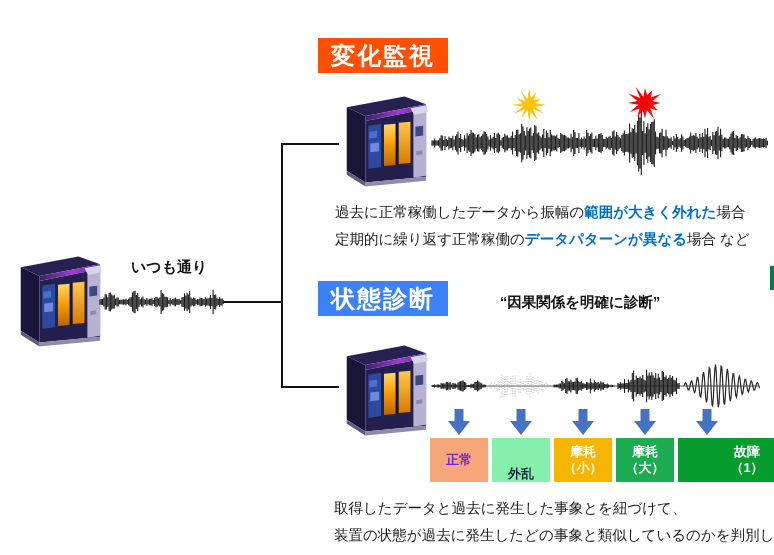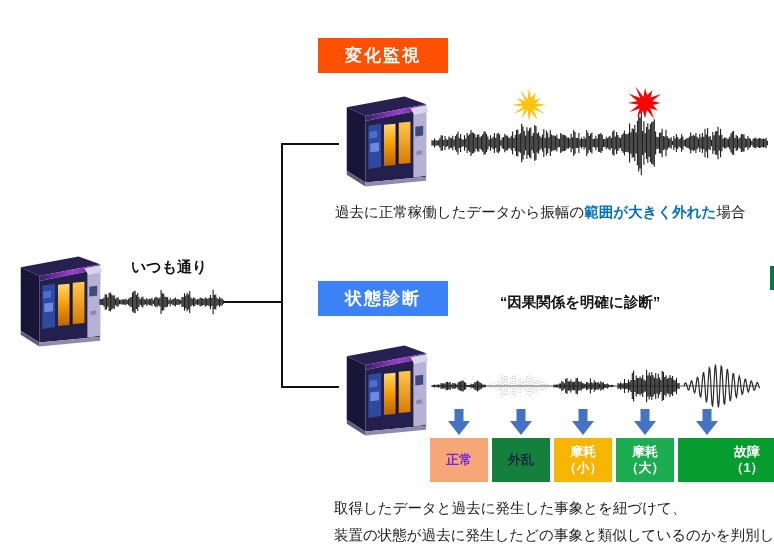--- a/index.html
+++ b/index.html
@@ -3,21 +3,21 @@
 <meta charset="utf-8">
 <style>
   html,body{margin:0;padding:0;background:#fff;}
   #canvas{
     position:relative;width:774px;height:555px;background:#fff;overflow:hidden;
     font-family:"Liberation Sans","DejaVu Sans",sans-serif;color:#1a1a1a;
   }
   .abs{position:absolute;}
   .title-box{
     width:130px;height:35px;display:flex;align-items:center;justify-content:center;
-    color:#fff;font-weight:bold;font-size:17px;letter-spacing:2px;
+    color:#fff;font-weight:bold;font-size:24px;letter-spacing:2px;
   }
   .subtitle{font-weight:bold;font-size:14.5px;color:#111;white-space:nowrap;}
   .desc{font-size:14.5px;line-height:27px;color:#1a1a1a;white-space:nowrap;}
   .desc .em{font-weight:bold;}
   .conn{background:#111;}
   .cat-row{display:flex;gap:4px;}
   .cat{
     width:58px;height:44px;display:flex;flex-direction:column;align-items:center;justify-content:center;
     font-weight:bold;font-size:13px;line-height:16px;text-align:center;
   }
@@ -87,20 +87,21 @@
     </svg>
   <svg id="star-yellow" class="abs" style="left:511px;top:87px" width="36" height="36">
       <polygon points="18.0,1.0 19.9,11.0 25.2,5.6 22.8,13.2 29.8,11.2 24.5,16.3 35.2,18.0 24.2,19.7 33.8,27.1 22.1,22.1 26.7,33.1 19.8,24.9 18.0,34.8 16.6,23.1 10.1,31.6 13.8,22.2 2.3,27.1 12.3,19.5 0.7,18.0 11.2,16.2 5.4,10.7 14.3,14.3 9.2,2.8 16.5,12.5 " fill="#FFC20E"></polygon>
     </svg>
   <svg id="star-red" class="abs" style="left:626px;top:84px" width="38" height="38">
       <polygon points="19.0,3.9 21.1,11.3 26.4,6.2 24.6,13.4 34.8,9.9 26.3,17.1 34.5,19.0 26.9,21.1 31.7,26.4 24.2,24.2 28.0,34.7 20.9,26.0 19.0,34.6 16.9,26.9 11.2,32.6 13.6,24.4 3.6,27.9 12.6,20.7 1.9,19.0 11.2,16.9 2.5,9.5 14.1,14.1 9.4,2.4 17.4,13.1 " fill="#FF0000"></polygon>
     </svg>
 
   <div class="abs desc" style="left:335px;top:199px">
     <div><span>過去に正常稼働したデータから振幅の</span><span class="em" style="color: rgb(0, 112, 192);">範囲が大きく外れた</span><span>場合</span></div>
+    <div><span>定期的に繰り返す正常稼働の</span><span class="em" style="color: rgb(0, 112, 192);">データパターンが異なる</span><span>場合 など</span></div>
   </div>
 
   <div class="abs subtitle" style="left:131px;top:258px;font-size:15px">いつも通り</div>
   <svg id="wave-left" class="abs" style="left:96px;top:281px" width="130" height="42">
       <path d="M4.0 18.3V23.7M5.3 18.1V23.9M6.6 17.9V24.1M7.9 16.4V25.6M9.2 13.2V28.8M10.5 13.6V28.4M11.8 16.3V25.7M13.1 12.0V30.0M14.4 11.4V30.6M15.7 13.6V28.4M17.0 14.6V27.4M18.3 14.2V27.8M19.6 17.7V24.3M20.9 16.5V25.5M22.2 16.5V25.5M23.5 18.7V23.3M24.8 18.8V23.2M26.1 18.6V23.4M27.4 18.3V23.7M28.7 18.4V23.6M30.0 17.7V24.3M31.3 19.1V22.9M32.6 17.8V24.2M33.9 16.6V25.4M35.2 15.9V26.1M36.5 11.4V30.6M37.8 10.2V31.8M39.1 9.8V32.2M40.4 14.0V28.0M41.7 12.1V29.9M43.0 16.0V26.0M44.3 18.2V23.8M45.6 16.4V25.6M46.9 15.5V26.5M48.2 18.1V23.9M49.5 18.8V23.2M50.8 16.9V25.1M52.1 18.4V23.6M53.4 17.8V24.2M54.7 17.7V24.3M56.0 16.8V25.2M57.3 19.0V23.0M58.6 16.9V25.1M59.9 15.7V26.3M61.2 16.2V25.8M62.5 17.5V24.5M63.8 16.4V25.6M65.1 9.1V32.9M66.4 12.3V29.7M67.7 12.8V29.2M69.0 15.8V26.2M70.3 15.7V26.3M71.6 16.3V25.7M72.9 18.9V23.1M74.2 16.8V25.2M75.5 19.2V22.8M76.8 17.9V24.1M78.1 17.5V24.5M79.4 16.5V25.5M80.7 18.2V23.8M82.0 18.0V24.0M83.3 18.3V23.7M84.6 19.3V22.7M85.9 16.2V25.8M87.2 16.1V25.9M88.5 12.3V29.7M89.8 14.6V27.4M91.1 11.8V30.2M92.4 13.6V28.4M93.7 10.0V32.0M95.0 16.5V25.5M96.3 17.7V24.3M97.6 16.5V25.5M98.9 17.1V24.9M100.2 18.8V23.2M101.5 18.0V24.0M102.8 18.2V23.8M104.1 16.5V25.5M105.4 16.9V25.1M106.7 17.5V24.5M108.0 18.1V23.9M109.3 16.3V25.7M110.6 17.5V24.5M111.9 17.5V24.5M113.2 16.8V25.2M114.5 14.1V27.9M115.8 17.1V24.9M117.1 8.8V33.2M118.4 14.0V28.0M119.7 13.6V28.4M121.0 16.7V25.3M122.3 17.9V24.1M123.6 16.0V26.0M124.9 17.5V24.5M126.2 17.6V24.4M127.5 19.2V22.8" stroke="#1C1C1C" stroke-width="1.1"></path>
     </svg>
 
   <div class="abs title-box" style="left: 318px; top: 281px; background: #3b82f6;">状態診断</div>
   <div class="abs subtitle" style="left:500px;top:293px">“因果関係を明確に診断”</div>
 
@@ -119,21 +120,21 @@
       <polygon points="148.5,0 157.5,0 157.5,12 164,12 153,26 142,12 148.5,12" fill="#4472C4"></polygon>
       <polygon points="210.5,0 219.5,0 219.5,12 226,12 215,26 204,12 210.5,12" fill="#4472C4"></polygon>
       <polygon points="272.5,0 281.5,0 281.5,12 288,12 277,26 266,12 272.5,12" fill="#4472C4"></polygon>
     </svg>
 
   <div class="abs cat-row" style="left:430px;top:438px">
     <div class="cat" style="background: rgb(247, 166, 120); color: #6d28d9;">
       <span>正常</span>
         <span></span>
     </div>
-    <div class="cat" style="background: #15803d; color: rgb(22, 36, 62);">
+    <div class="cat" style="background: #86efac; color: rgb(22, 36, 62); justify-content: flex-end;">
       <span>外乱</span>
         <span></span>
     </div>
     <div class="cat" style="background: rgb(247, 181, 0); color: rgb(255, 255, 255);">
       <span>摩耗</span>
         <span>（小）</span>
     </div>
     <div class="cat" style="background: rgb(28, 173, 82); color: rgb(255, 255, 255);">
       <span>摩耗</span>
         <span>（大）</span>

